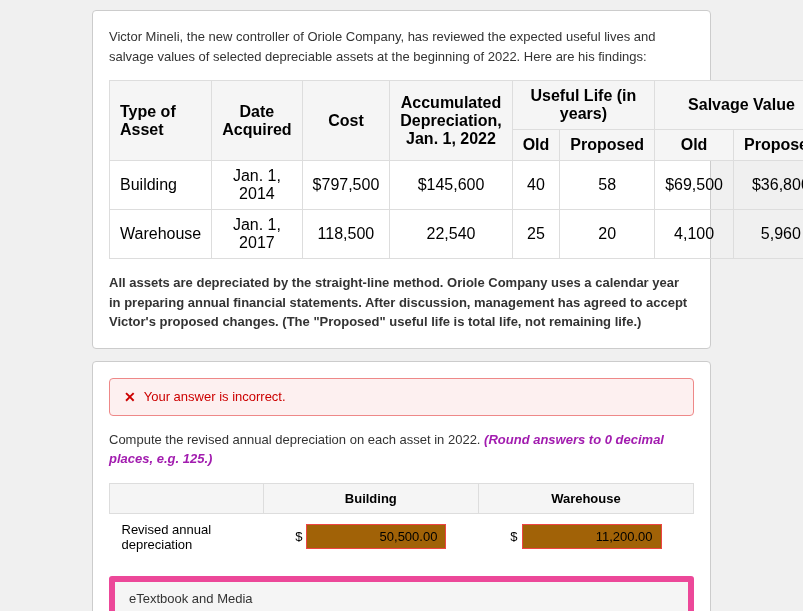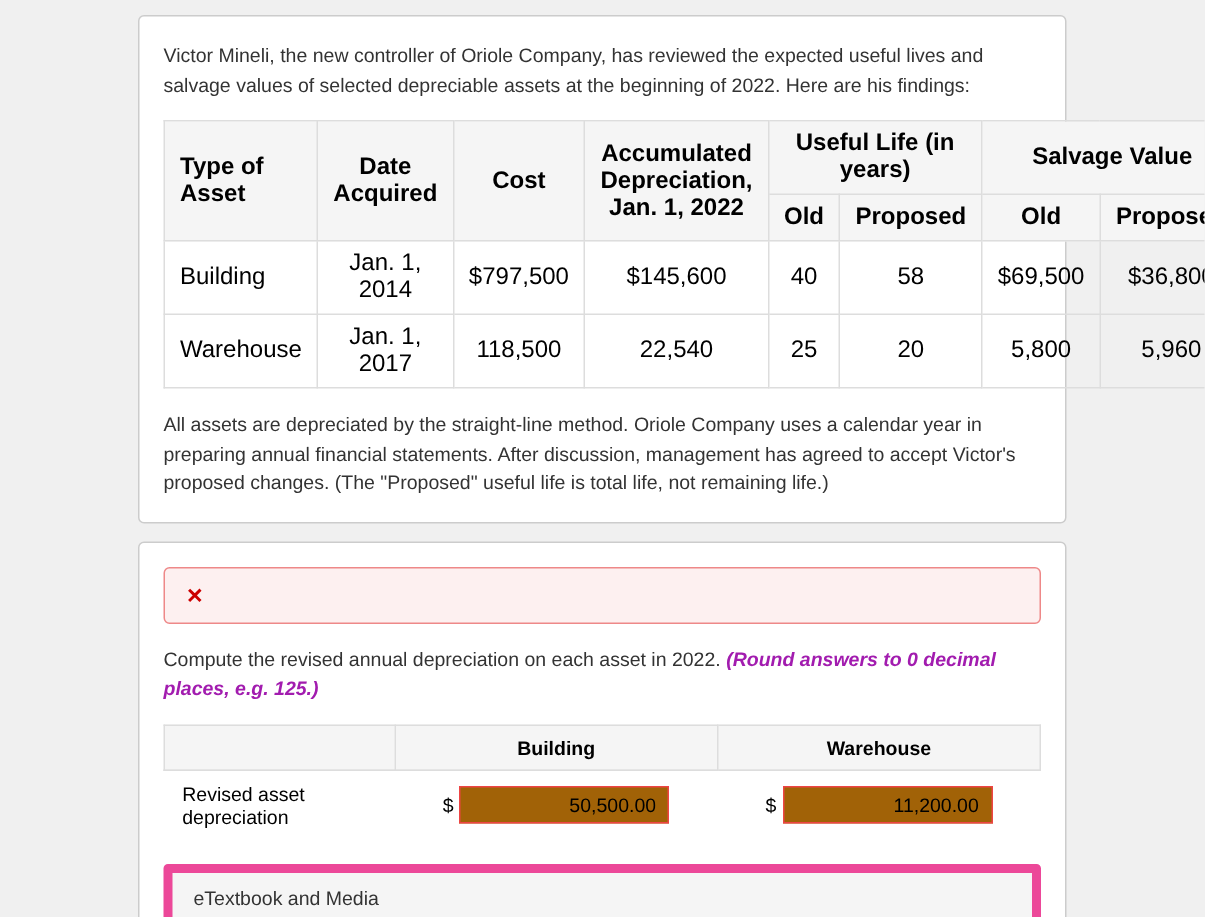--- a/index.html
+++ b/index.html
@@ -42,20 +42,21 @@
       background: #f5f5f5;
       font-weight: bold;
     }
     .asset-table td:first-child {
       text-align: left;
     }
     .footer-text {
       font-size: 13px;
       color: #333;
       line-height: 1.5;
+      font-weight: bold;
     }
     
     .error-banner {
       background: #fdf0f0;
       border: 1px solid #e88;
       border-radius: 4px;
       padding: 10px 14px;
       margin-bottom: 14px;
       color: #c00;
       font-size: 13px;
@@ -175,50 +176,51 @@
       <td>$69,500</td>
       <td>$36,800</td>
     </tr>
         <tr>
       <td>Warehouse</td>
       <td>Jan. 1, 2017</td>
       <td>118,500</td>
       <td>22,540</td>
       <td>25</td>
       <td>20</td>
-      <td>5,800</td>
+      <td>4,100</td>
       <td>5,960</td>
     </tr>
       </tbody>
   </table>
 
   <p class="footer-text">All assets are depreciated by the straight-line method. Oriole Company uses a calendar year in preparing annual financial statements. After discussion, management has agreed to accept Victor's proposed changes. (The "Proposed" useful life is total life, not remaining life.)</p>
 </div>
 
 <div class="card">
   <div class="error-banner">
     <span class="x-icon">✕</span>
+    <span>Your answer is incorrect.</span>
   </div>
 
   <p class="question-text">
     <span>Compute the revised annual depreciation on each asset in 2022.</span>
     <em>(Round answers to 0 decimal places, e.g. 125.)</em>
   </p>
 
   <table class="answer-table">
     <thead>
       <tr>
         <th class="label-col"></th>
         <th class="col-building">Building</th>
         <th class="col-warehouse">Warehouse</th>
       </tr>
     </thead>
     <tbody>
       <tr>
-        <td class="label-col">Revised asset depreciation</td>
+        <td class="label-col">Revised annual depreciation</td>
         <td class="col-building">
           <div class="input-group">
             <span>$</span>
             <input class="input-field" type="text" id="building-input" value="50,500.00" style="">
           </div>
         </td>
         <td class="col-warehouse">
           <div class="input-group">
             <span>$</span>
             <input class="input-field" type="text" id="warehouse-input" value="11,200.00" style="">

